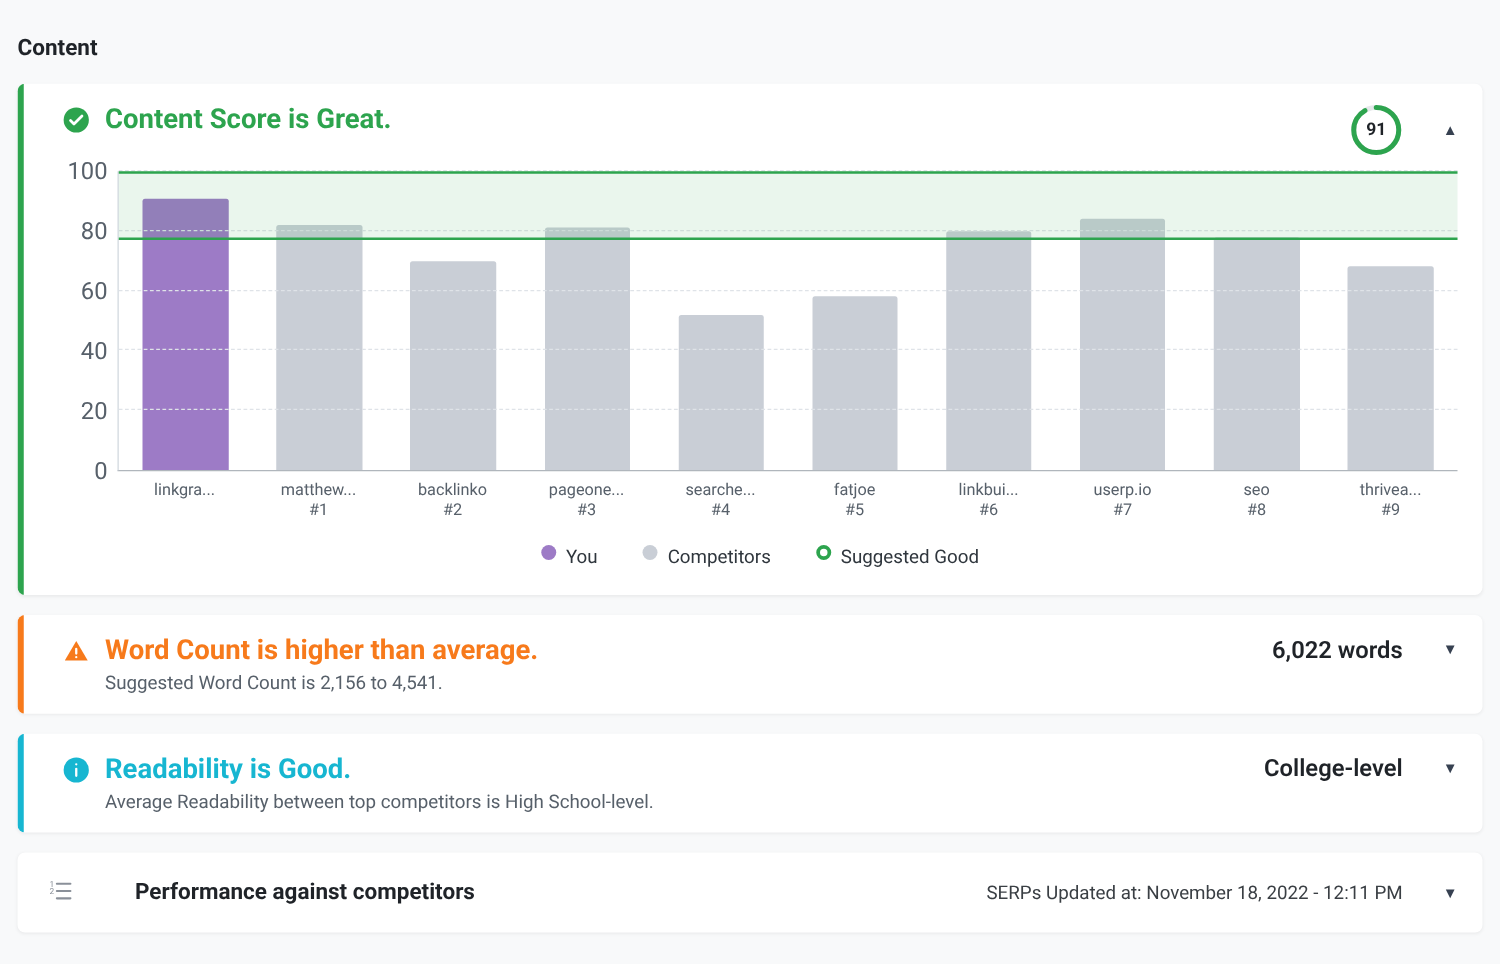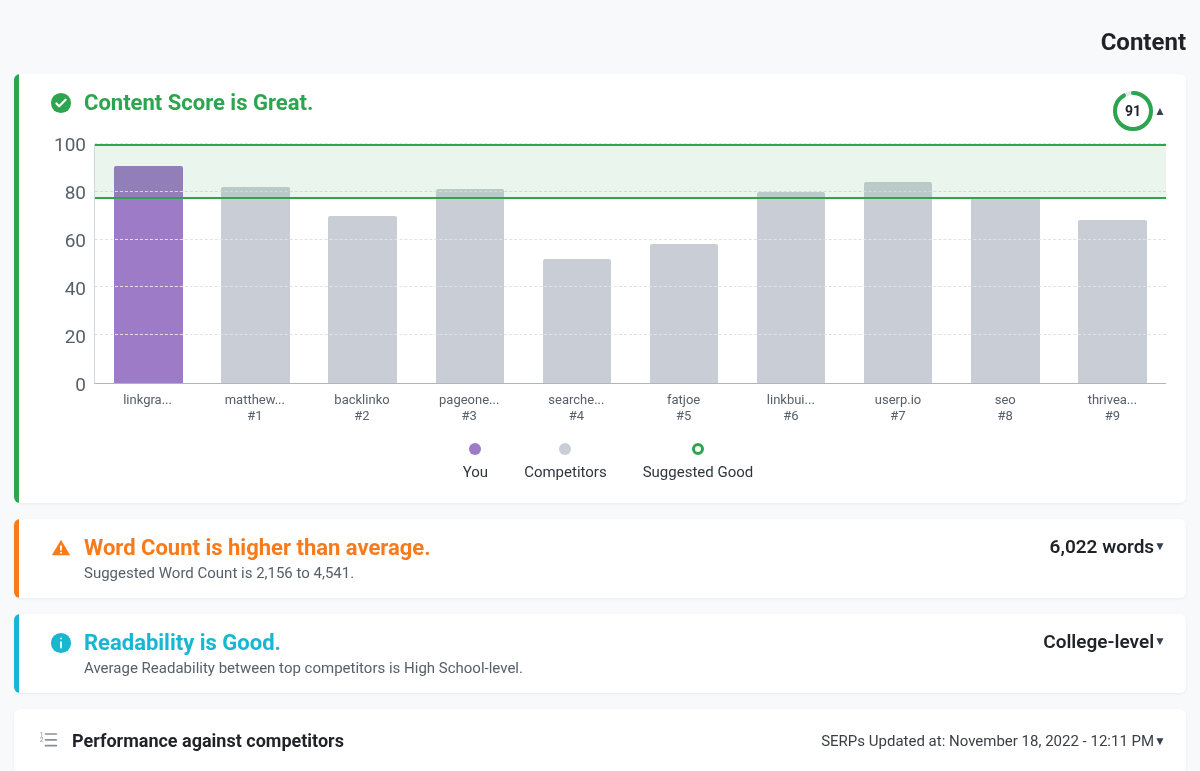--- a/index.html
+++ b/index.html
@@ -3,25 +3,24 @@
   <meta charset="utf-8">
   <style>
     * { box-sizing: border-box; margin: 0; padding: 0; }
     body {
       font-family: -apple-system, BlinkMacSystemFont, "Segoe UI", Roboto, Arial, sans-serif;
       background: #f8f9fa;
       color: #1f2328;
       padding: 28px 14px 30px 14px;
     }
     .section-title {
-      font-size: 24px;
+      font-size: 18px;
       font-weight: 700;
       margin-bottom: 18px;
       color: #1f2328;
-      text-align: right;
     }
     .card {
       background: #ffffff;
       border-radius: 6px;
       box-shadow: 0 1px 3px rgba(0,0,0,0.06);
       margin-bottom: 16px;
       position: relative;
       overflow: hidden;
     }
     .card-accent {
@@ -44,21 +43,21 @@
       margin-bottom: 4px;
     }
     .titles p {
       font-size: 15px;
       color: #57606a;
       font-weight: 400;
     }
     .card-header-right {
       display: flex;
       align-items: center;
-      gap: 0;
+      gap: 32px;
     }
     .right-value {
       font-size: 19px;
       font-weight: 600;
       color: #1f2328;
     }
     .caret { font-size: 12px; color: #374151; }
     .score-ring {
       position: relative;
       width: 42px; height: 42px;
@@ -136,39 +135,39 @@
     }
     .x-tick .rank { display: block; }
     .legend {
       display: flex;
       justify-content: center;
       gap: 36px;
       margin: 18px 0 6px 0;
       font-size: 15px;
       color: #2f363d;
     }
-    .legend-item { display: flex; align-items: center; gap: 8px; flex-direction: column; }
+    .legend-item { display: flex; align-items: flex-start; gap: 8px; }
     .swatch-dot {
       width: 12px; height: 12px; border-radius: 50%;
       display: inline-block;
     }
     .swatch-ring {
       width: 12px; height: 12px; border-radius: 50%;
       border: 3px solid #2da44e;
       display: inline-block;
     }
     .perf-card .card-body { padding: 20px 20px 20px 24px; }
     .perf-row {
       display: flex;
       align-items: center;
       justify-content: space-between;
       gap: 16px;
     }
     .perf-left { display: flex; align-items: center; gap: 14px; }
-    .perf-title { font-size: 18px; font-weight: 700; }
+    .perf-title { font-size: 18px; font-weight: 700; margin-left: 36px; }
     .serps-text { font-size: 15px; color: #3a3f44; text-align: center; }
   </style>
 </head>
 <body>
 
 <div class="section-title">Content</div>
 
 <div class="card">
   <div class="card-accent" style="background:#2da44e"></div>
   <div class="card-body">

